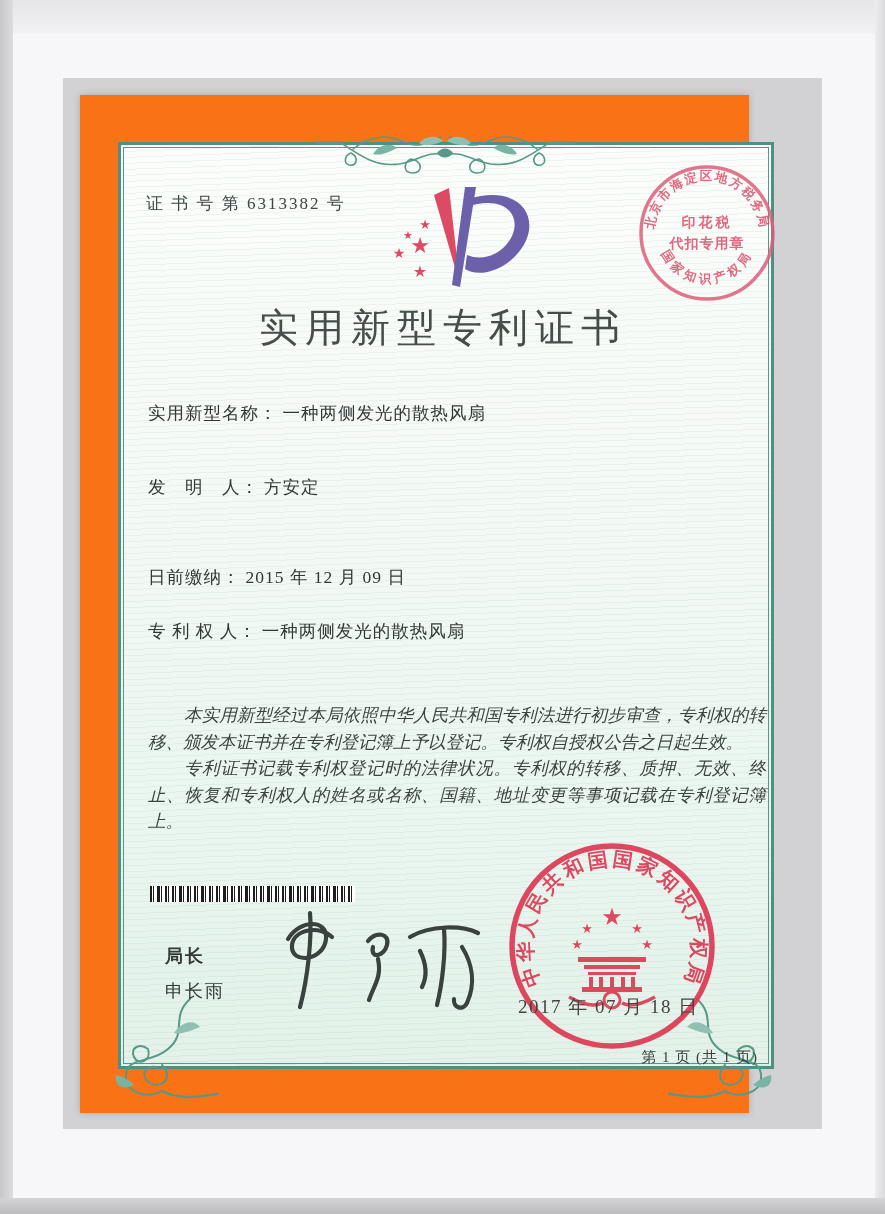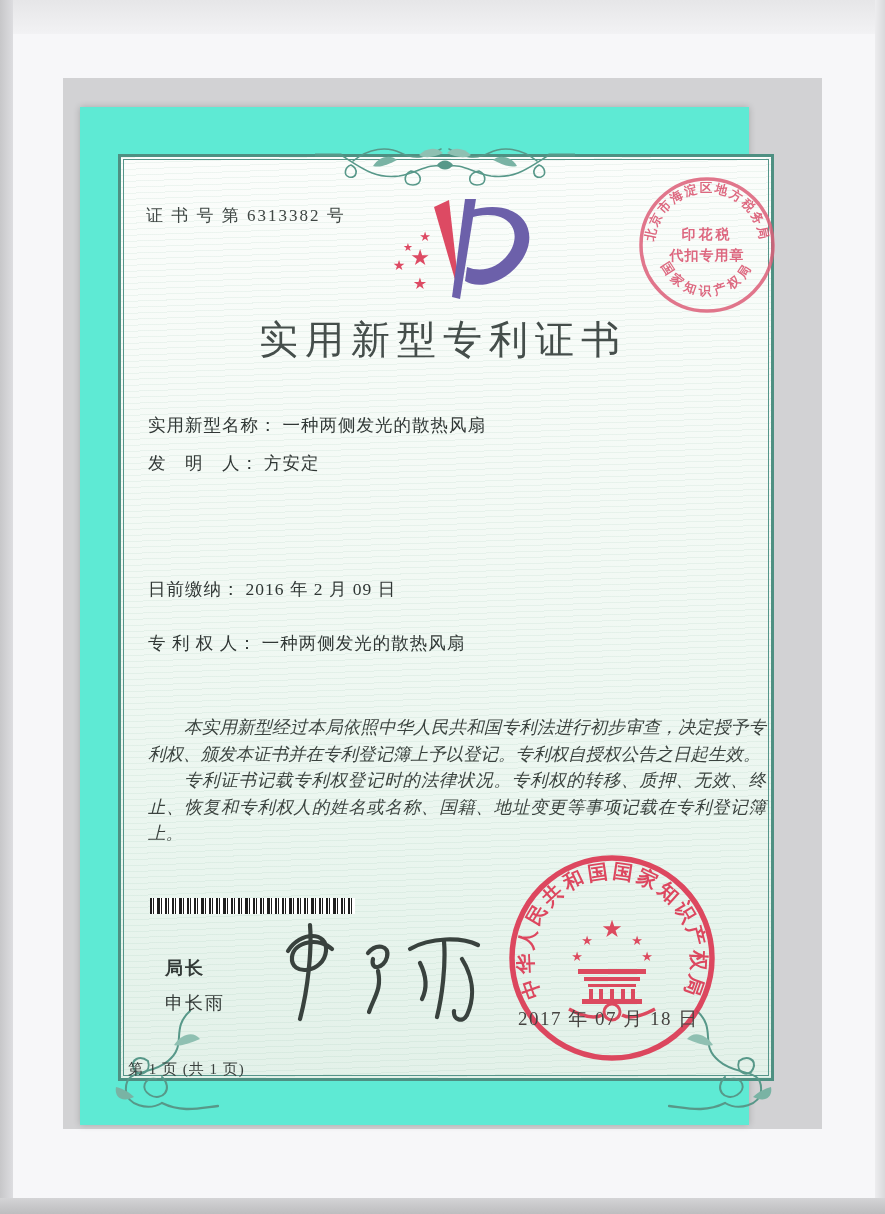--- a/index.html
+++ b/index.html
@@ -11,21 +11,21 @@
   .frame-top{position:absolute;left:0;top:0;width:100%;height:34px;
     background:linear-gradient(180deg,#e6e6e8,#f2f2f4);}
   .frame-left{position:absolute;left:0;top:0;width:13px;height:100%;
     background:linear-gradient(90deg,#c7c7c9,#dddde0);}
   .frame-right{position:absolute;right:0;top:0;width:10px;height:100%;
     background:linear-gradient(270deg,#d9d9db,#ededef);}
   .frame-bottom{position:absolute;left:0;bottom:0;width:100%;height:16px;
     background:linear-gradient(180deg,#d4d4d6,#bdbdbf);}
   .mat{position:absolute;left:63px;top:78px;width:759px;height:1051px;background:#d2d2d4;}
   .paper{position:absolute;left:80px;top:95px;width:669px;height:1018px;
-    background:#5eead4;box-shadow:0 0 7px rgba(0,0,0,.2);margin-top:12px;}
+    background:#f97316;box-shadow:0 0 7px rgba(0,0,0,.2);}
 
   
   .cert-border{position:absolute;left:38px;top:47px;width:650px;height:921px;
     border:3px solid #4e9082;z-index:1;
     background-image:
       repeating-linear-gradient(178deg, rgba(116,172,146,.10) 0 1px, rgba(0,0,0,0) 1px 6px),
       linear-gradient(180deg,#fbfdfb 0%,#f2f9f4 45%,#e9f5ee 78%,#e3f1e9 100%);}
   .cert-border::after{content:"";position:absolute;inset:2px;border:1px solid #55958a;}
 
   .abs{position:absolute;z-index:3;}
@@ -38,21 +38,21 @@
     font-style:italic;color:#3b433f;text-align:justify;}
   .paras p{margin:0;text-indent:2.05em;}
   .barcode{left:70px;top:791px;width:205px;height:16px;
     background:repeating-linear-gradient(90deg,
       #1d1d1d 0 2px,#fff 2px 3px,#1d1d1d 3px 4px,#fff 4px 7px,
       #1d1d1d 7px 10px,#fff 10px 11px,#1d1d1d 11px 12px,#fff 12px 15px,
       #1d1d1d 15px 17px,#fff 17px 18px,#1d1d1d 18px 19px,#fff 19px 22px);}
   .sig-title{left:85px;top:849px;font-size:18px;color:#333a37;letter-spacing:2px;font-weight:600;text-align:center;}
   .sig-name{left:85px;top:884px;font-size:18px;color:#333a37;letter-spacing:2px;font-weight:400;}
   .seal-date{left:438px;top:899px;font-size:19px;color:#454340;letter-spacing:1.5px;z-index:5;}
-  .footer{left:48px;top:953px;width:650px;text-align:left;font-size:15px;
+  .footer{left:28px;top:953px;width:650px;text-align:right;font-size:15px;
     color:#39403d;letter-spacing:1px;}
   .stamp-wrap{z-index:4;}
   svg{display:block;}
 </style>
 </head>
 <body>
 
 <div class="page">
   <div class="frame-top"></div>
   <div class="frame-left"></div>
@@ -133,32 +133,32 @@
         <text x="75" y="69" font-size="14" fill="#d94f6b" letter-spacing="3" font-weight="600" text-anchor="middle">印花税</text>
         <text x="75" y="90" font-size="14" fill="#d94f6b" letter-spacing="1" font-weight="600" text-anchor="middle">代扣专用章</text>
       </g>
     </svg>
 
     <div class="abs title">实用新型专利证书</div>
 
     <div class="abs field" style="top:306px">
       <span>实用新型名称：</span><span class="fv">一种两侧发光的散热风扇</span>
     </div>
-    <div class="abs field" style="top:344px">
+    <div class="abs field" style="top:380px">
       <span>发　明　人：</span><span class="fv">方安定</span>
     </div>
     <div class="abs field" style="top:470px">
-      <span>日前缴纳：</span><span class="fv">2016 年 2 月 09 日</span>
+      <span>日前缴纳：</span><span class="fv">2015 年 12 月 09 日</span>
     </div>
     <div class="abs field" style="top:524px">
       <span>专 利 权 人：</span><span class="fv">一种两侧发光的散热风扇</span>
     </div>
 
     <div class="abs paras">
-      <p>本实用新型经过本局依照中华人民共和国专利法进行初步审查，决定授予专利权、颁发本证书并在专利登记簿上予以登记。专利权自授权公告之日起生效。</p>
+      <p>本实用新型经过本局依照中华人民共和国专利法进行初步审查，专利权的转移、颁发本证书并在专利登记簿上予以登记。专利权自授权公告之日起生效。</p>
       <p>专利证书记载专利权登记时的法律状况。专利权的转移、质押、无效、终止、恢复和专利权人的姓名或名称、国籍、地址变更等事项记载在专利登记簿上。</p>
     </div>
 
     <div class="abs barcode"></div>
 
     <div class="abs sig-title">局长</div>
     <div class="abs sig-name">申长雨</div>
 
     <svg class="abs" style="left:160px;top:812px;" width="250" height="115" viewBox="0 0 250 115">
       <g stroke="#39423e" stroke-width="4.2" fill="none" stroke-linecap="round">

